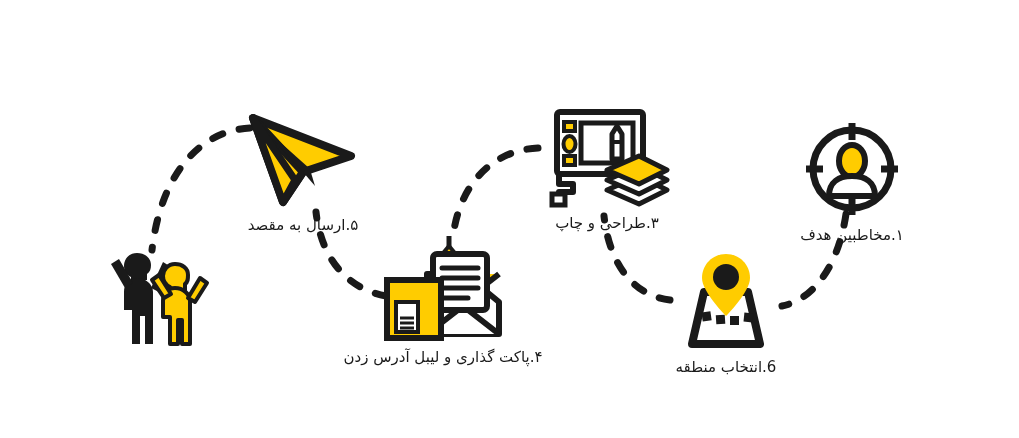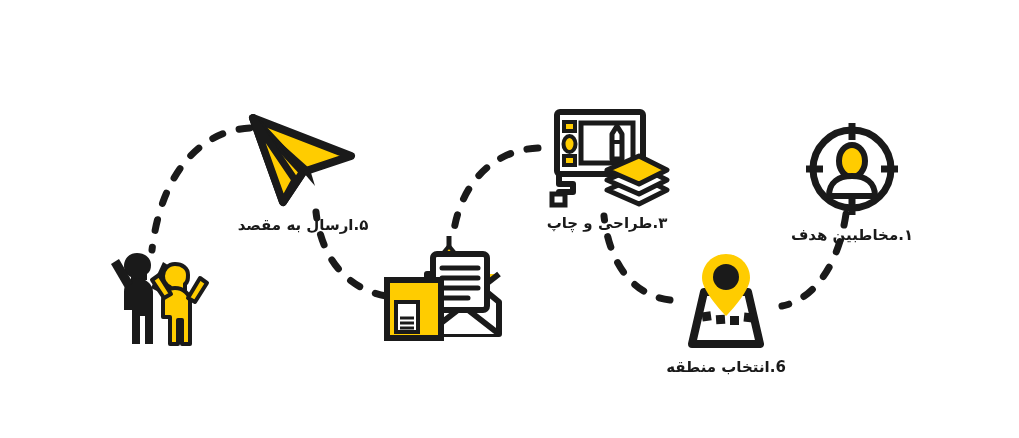--- a/index.html
+++ b/index.html
@@ -12,21 +12,20 @@
     width: 1019px;
     height: 438px;
     overflow: hidden;
     font-family: "DejaVu Sans", "Liberation Sans", sans-serif;
   }
   #infographic {
     position: relative;
     width: 1019px;
     height: 342px;
     background: #ffffff;
-    font-weight: bold;
   }
   #connector-layer {
     position: absolute;
     inset: 0;
     width: 1019px;
     height: 438px;
     pointer-events: none;
   }
   .step {
     position: absolute;
@@ -143,20 +142,21 @@
         </g>
         <rect x="6" y="44" width="54" height="58" fill="#FFCC00" stroke="#1A1A1A" stroke-width="6"></rect>
         <rect x="15" y="66" width="22" height="30" fill="#ffffff" stroke="#1A1A1A" stroke-width="4"></rect>
         <g stroke="#1A1A1A" stroke-width="3">
           <line x1="19" y1="82" x2="33" y2="82"></line>
           <line x1="19" y1="87" x2="33" y2="87"></line>
           <line x1="19" y1="92" x2="33" y2="92"></line>
         </g>
       </svg>
     </div>
+    <div class="step-label">۴.پاکت گذاری و لیبل آدرس زدن</div>
   </div>
 
   <div class="step" style="left:303px; top:90px;">
     <div class="step-icon">
       <svg width="112" height="100" viewBox="0 0 112 100">
         <path d="M 6 8 L 104 46 L 56 62 L 36 92 Z" fill="#FFCC00" stroke="#1A1A1A" stroke-width="8" stroke-linejoin="round"></path>
         <path d="M 6 8 L 56 62 L 36 92 Z" fill="#FFCC00" stroke="#1A1A1A" stroke-width="8" stroke-linejoin="round"></path>
         <path d="M 6 8 L 62 58 L 56 62 Z" fill="#1A1A1A"></path>
         <path d="M 6 8 L 48 70 L 36 92 Z" fill="#FFCC00" stroke="#1A1A1A" stroke-width="7" stroke-linejoin="round"></path>
         <path d="M 56 62 L 68 76 L 62 56 Z" fill="#1A1A1A"></path>

